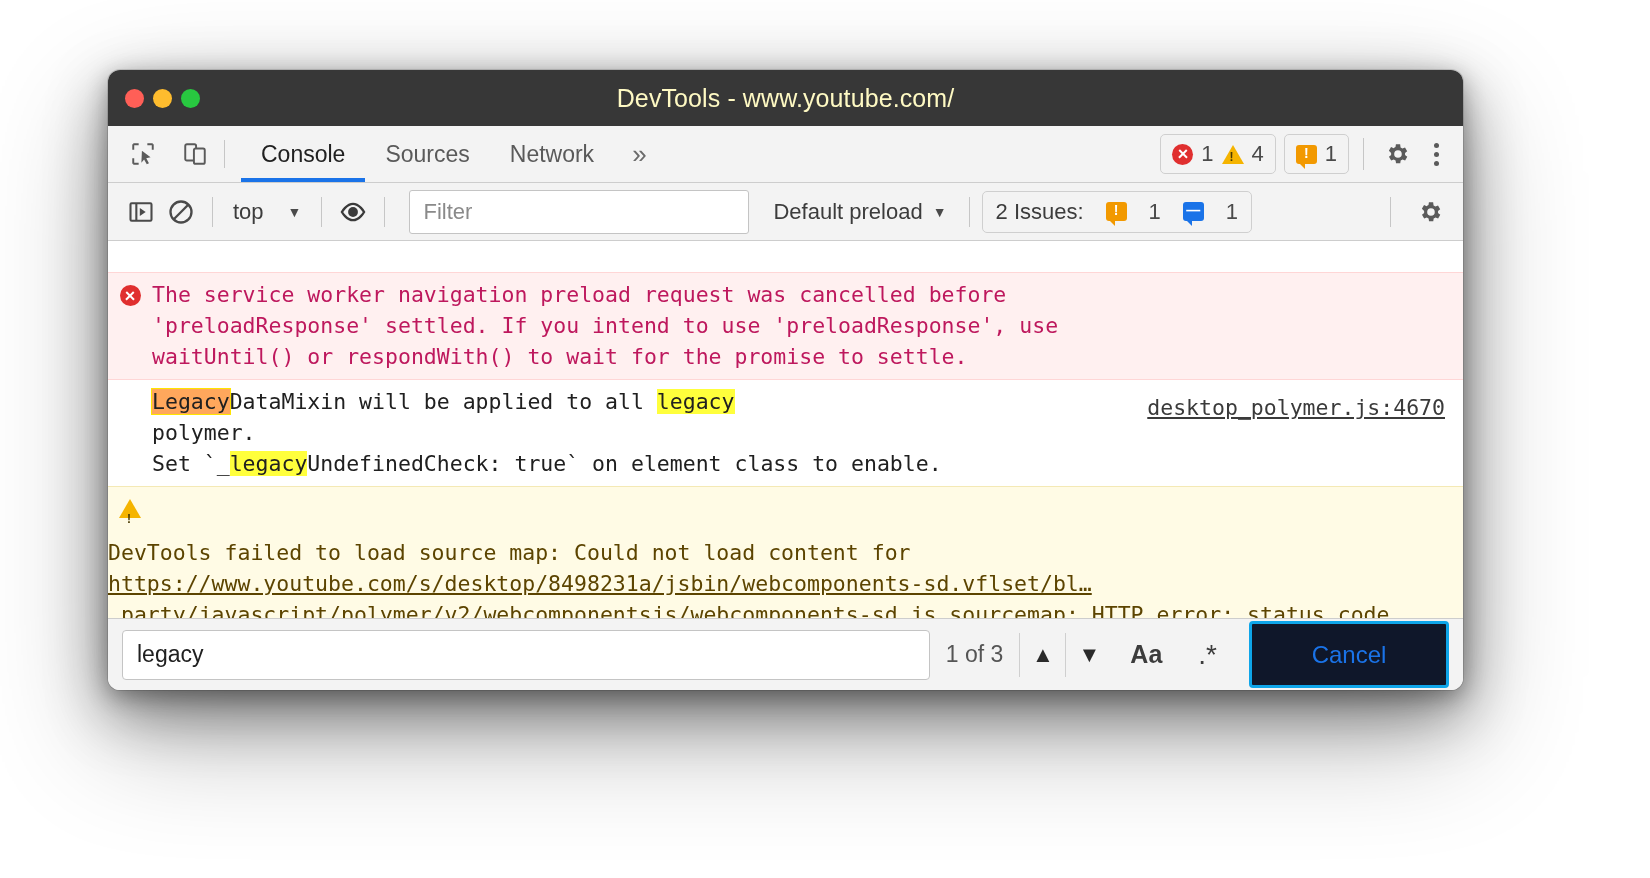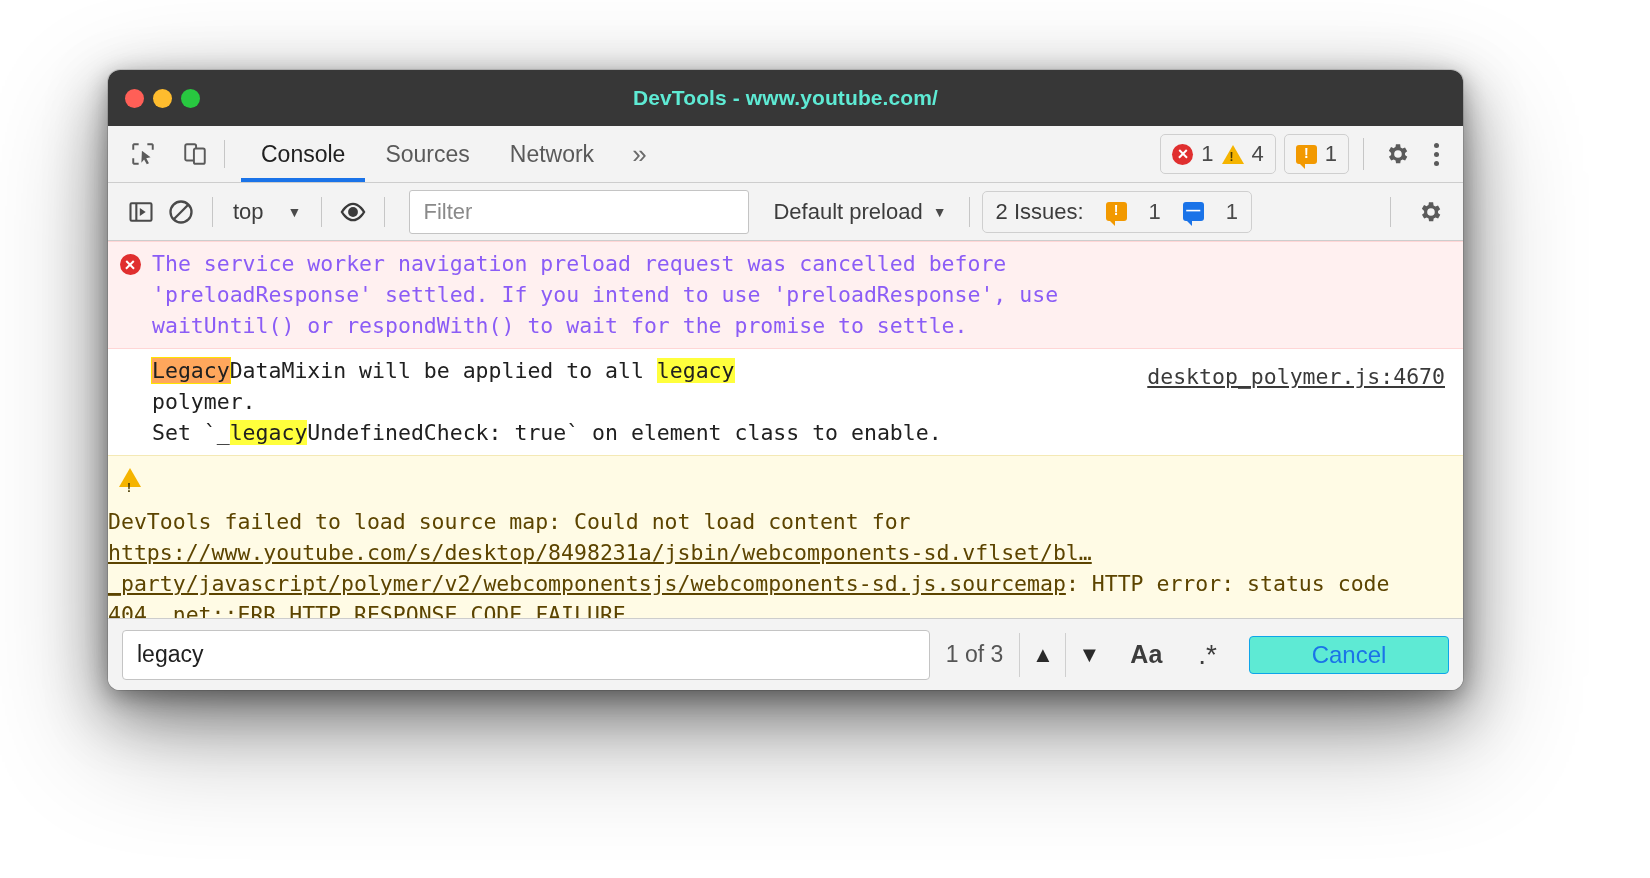--- a/index.html
+++ b/index.html
@@ -40,23 +40,23 @@
   .traffic {
     position: absolute;
     left: 17px; top: 0; bottom: 0;
     display: flex; align-items: center; gap: 9px;
   }
   .dot { width: 19px; height: 19px; border-radius: 50%; display:block; }
   .dot.red { background: #ff5f57; }
   .dot.yellow { background: #febc2e; }
   .dot.green { background: #28c840; }
   .title-text {
-    color: #5eead4;
-    font-size: 21px;
-    font-weight: bold;
+    color: #fef9c3;
+    font-size: 25px;
+    font-weight: normal;
     letter-spacing: 0.1px;
   }
   
   .tabstrip {
     height: 57px;
     background: #f3f3f3;
     border-bottom: 1px solid #cdcdcd;
     display: flex;
     align-items: stretch;
     position: relative;
@@ -255,21 +255,22 @@
     width: 44px;
     flex: 0 0 44px;
     display: flex; justify-content: center;
     padding-top: 6px;
   }
   .msg-text { flex: 1; padding-right: 14px; }
   .msg.error {
     background: #fff0f0;
     border-top: 1px solid #ffd6d6;
     border-bottom: 1px solid #ffd6d6;
-    color: #8b5cf6;
+    color: #be185d;
+    margin-top: 31px;
   }
   .msg.warn {
     background: #fffbe5;
     border-top: 1px solid #f4e9b5;
     border-bottom: 1px solid #f4e9b5;
     color: #5c4400;
     flex-direction: column;
   }
   .msg.plain { color: #202020; }
   .msg.plain .msg-text { position: relative; }
@@ -327,24 +328,24 @@
   .chev { font-size: 22px; color: #2a2a2a; font-weight: bold; }
   .toggle-btn {
     font-size: 25px; color: #3c3c3c;
     padding: 0 18px; cursor: pointer;
     font-weight: bold;
     font-family: "Liberation Sans", sans-serif;
   }
   .toggle-btn.regex { font-weight: normal; font-size: 28px; }
   .cancel-btn {
     margin-left: 14px;
-    background: #5eead4;
-    border: 1px solid #0ea5e9;
+    background: #0f172a;
+    border: 3px solid #0ea5e9;
     border-radius: 4px;
-    height: 38px;
+    height: 67px;
     min-width: 200px;
     display: flex; align-items: center; justify-content: center;
     color: #1a73e8;
     font-size: 24px;
     cursor: pointer;
     font-family: "Liberation Sans", sans-serif;
   }
 </style>
 </head>
 <body>

